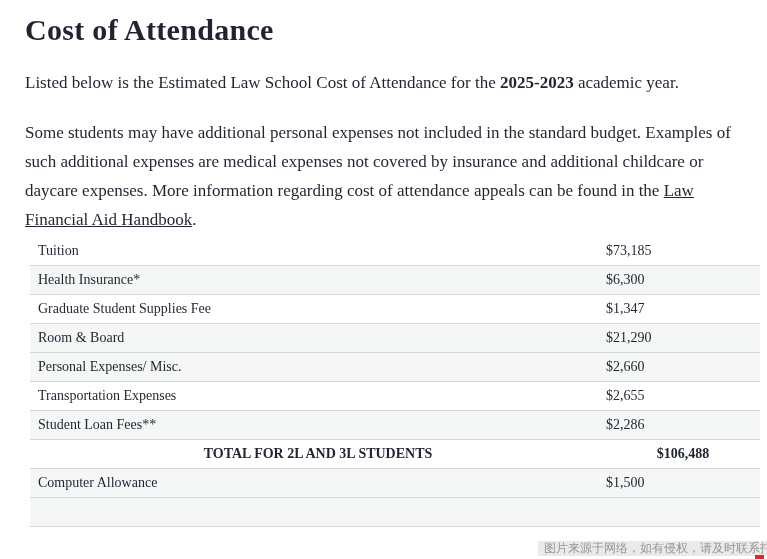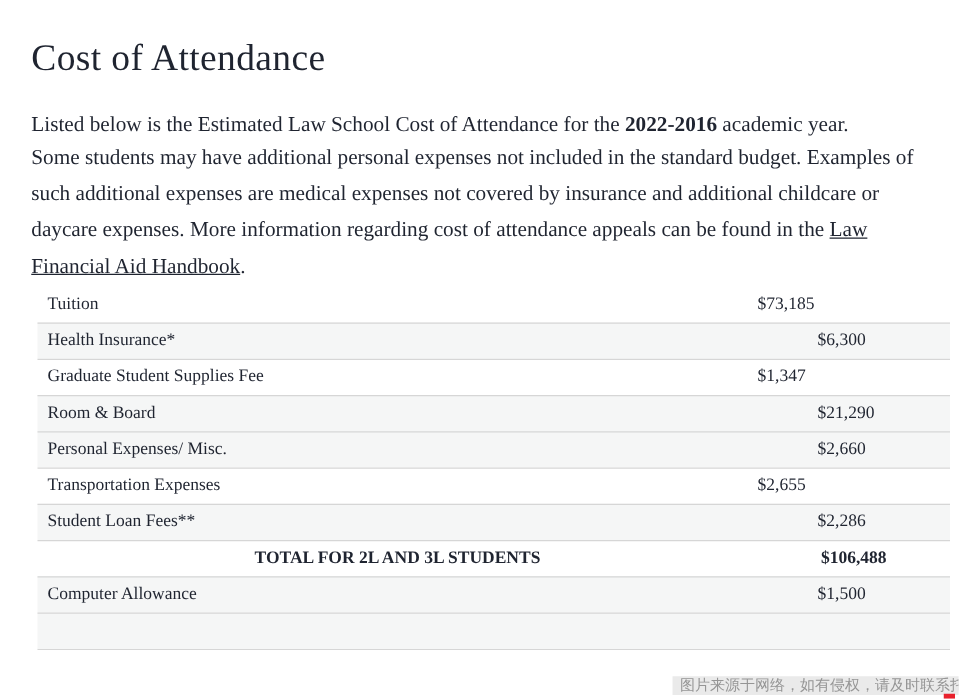--- a/index.html
+++ b/index.html
@@ -13,32 +13,32 @@
   *{margin:0;padding:0;box-sizing:border-box;}
   html,body{width:767px;height:559px;background:#ffffff;overflow:hidden;}
   body{
     position:relative;
     font-family:"Liberation Serif","DejaVu Serif",serif;
     color:var(--text);
   }
   .content{padding:13px 7px 0 25px;}
   h1.page-title{
     font-size:30px;
-    font-weight:400;
+    font-weight:700;
     line-height:33px;
     letter-spacing:.3px;
-    margin-top:17px;
   }
   p.intro{
     margin-top:26px;
     font-size:17px;
     line-height:22px;
     width:735px;
   }
   p.note{
+    margin-top:24px;
     font-size:17px;
     line-height:29px;
     width:735px;
   }
   .link{
     color:var(--text);
     text-decoration:underline;
     cursor:pointer;
   }
   strong{font-weight:700;}
@@ -48,21 +48,21 @@
     border-bottom:1px solid var(--border);
     font-size:14px;
   }
   .row{
     display:grid;
     grid-template-columns:568px auto;
     height:29px;
     align-items:center;
   }
   .row + .row{border-top:1px solid var(--border);}
-  .row.stripe{background:var(--stripe);gap:48px;}
+  .row.stripe{background:var(--stripe);}
   .row.total{font-weight:700;text-align:center;}
   .cell{padding-left:8px;white-space:nowrap;overflow:hidden;}
   .watermark{
     position:absolute;
     right:0;
     bottom:3px;
     width:229px;
     height:15px;
     background:var(--watermark_bg);
     opacity:.93;
@@ -82,21 +82,21 @@
     height:4px;
     background:var(--red);
   }
 </style>
 </head>
 <body>
 
 <div class="content">
   <h1 class="page-title">Cost of Attendance</h1>
 
-  <p class="intro"><span>Listed below is the Estimated Law School Cost of Attendance for the </span><strong>2022-2016</strong><span> academic year.</span></p>
+  <p class="intro"><span>Listed below is the Estimated Law School Cost of Attendance for the </span><strong>2025-2023</strong><span> academic year.</span></p>
 
   <p class="note"><span>Some students may have additional personal expenses not included in the standard budget. Examples of such additional expenses are medical expenses not covered by insurance and additional childcare or daycare expenses. More information regarding cost of attendance appeals can be found in the </span><a class="link">Law Financial Aid Handbook</a><span>.</span></p>
 
   <div class="cost-table">
       <div class="row">
     <div class="cell label">Tuition</div>
     <div class="cell value">$73,185</div>
   </div>
       <div class="row stripe">
     <div class="cell label">Health Insurance*</div>

